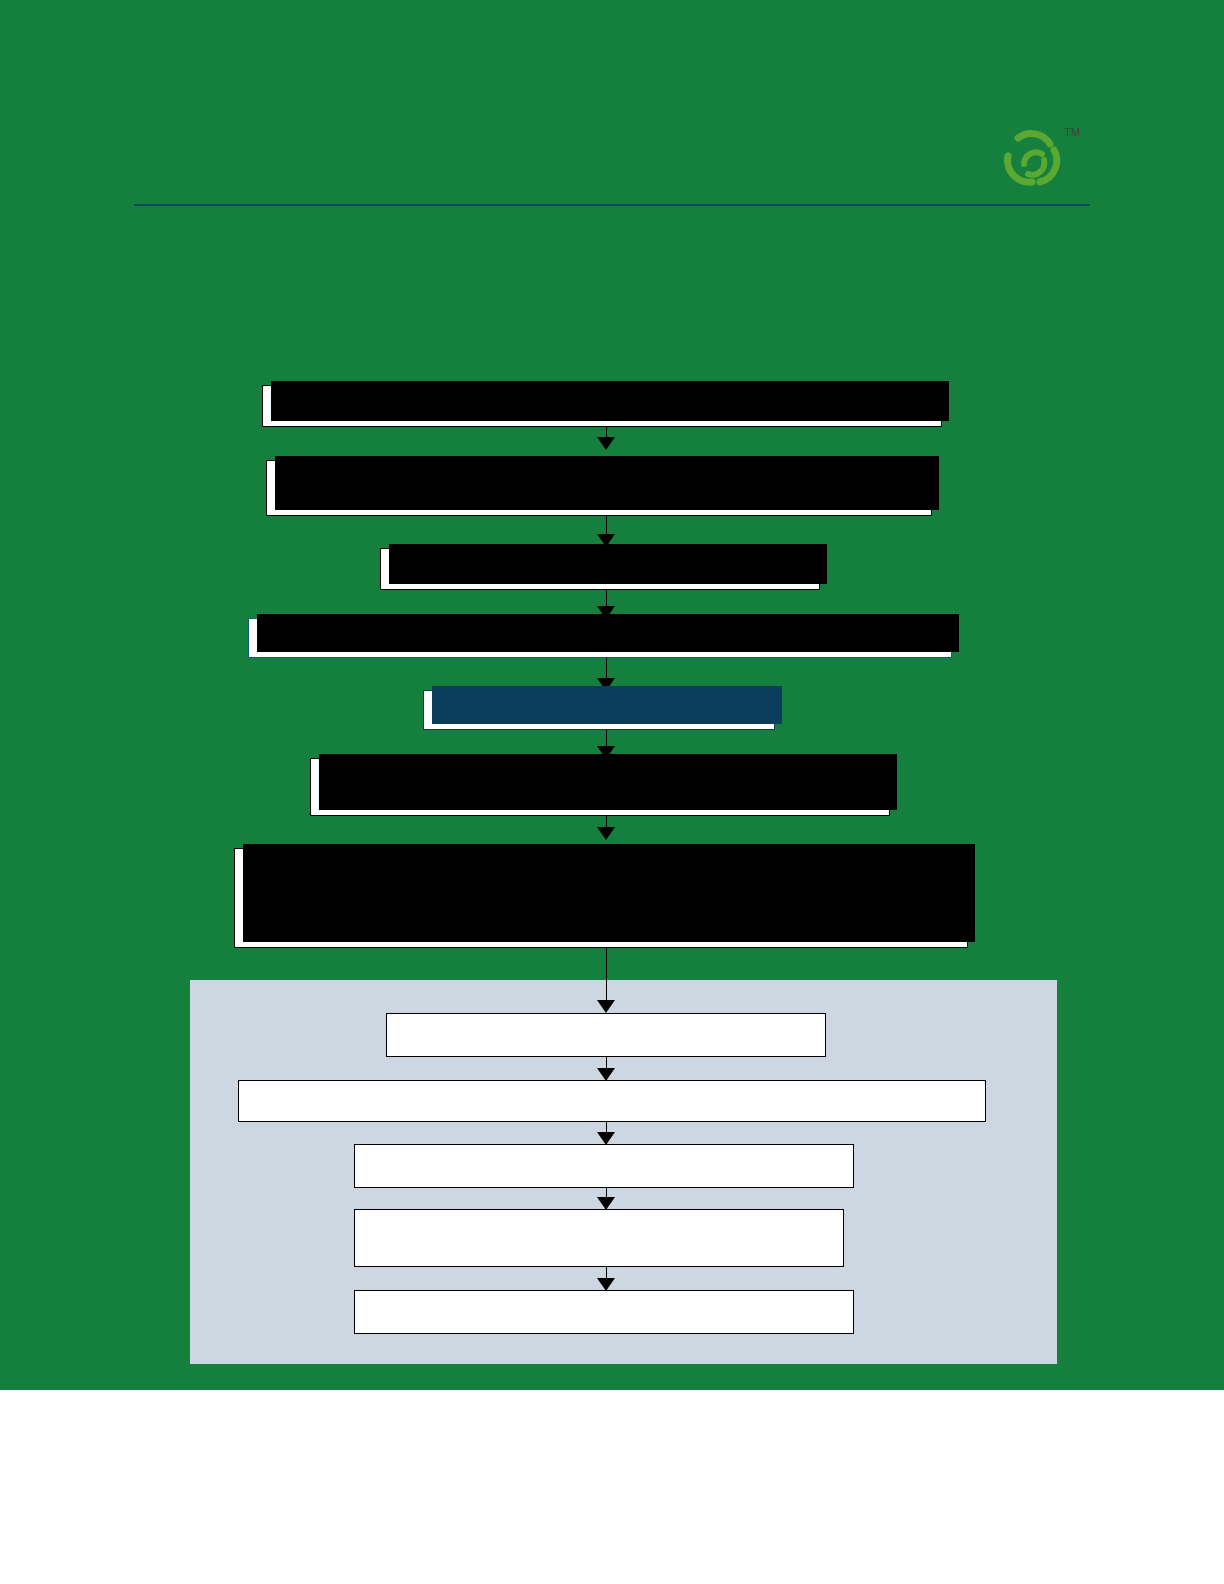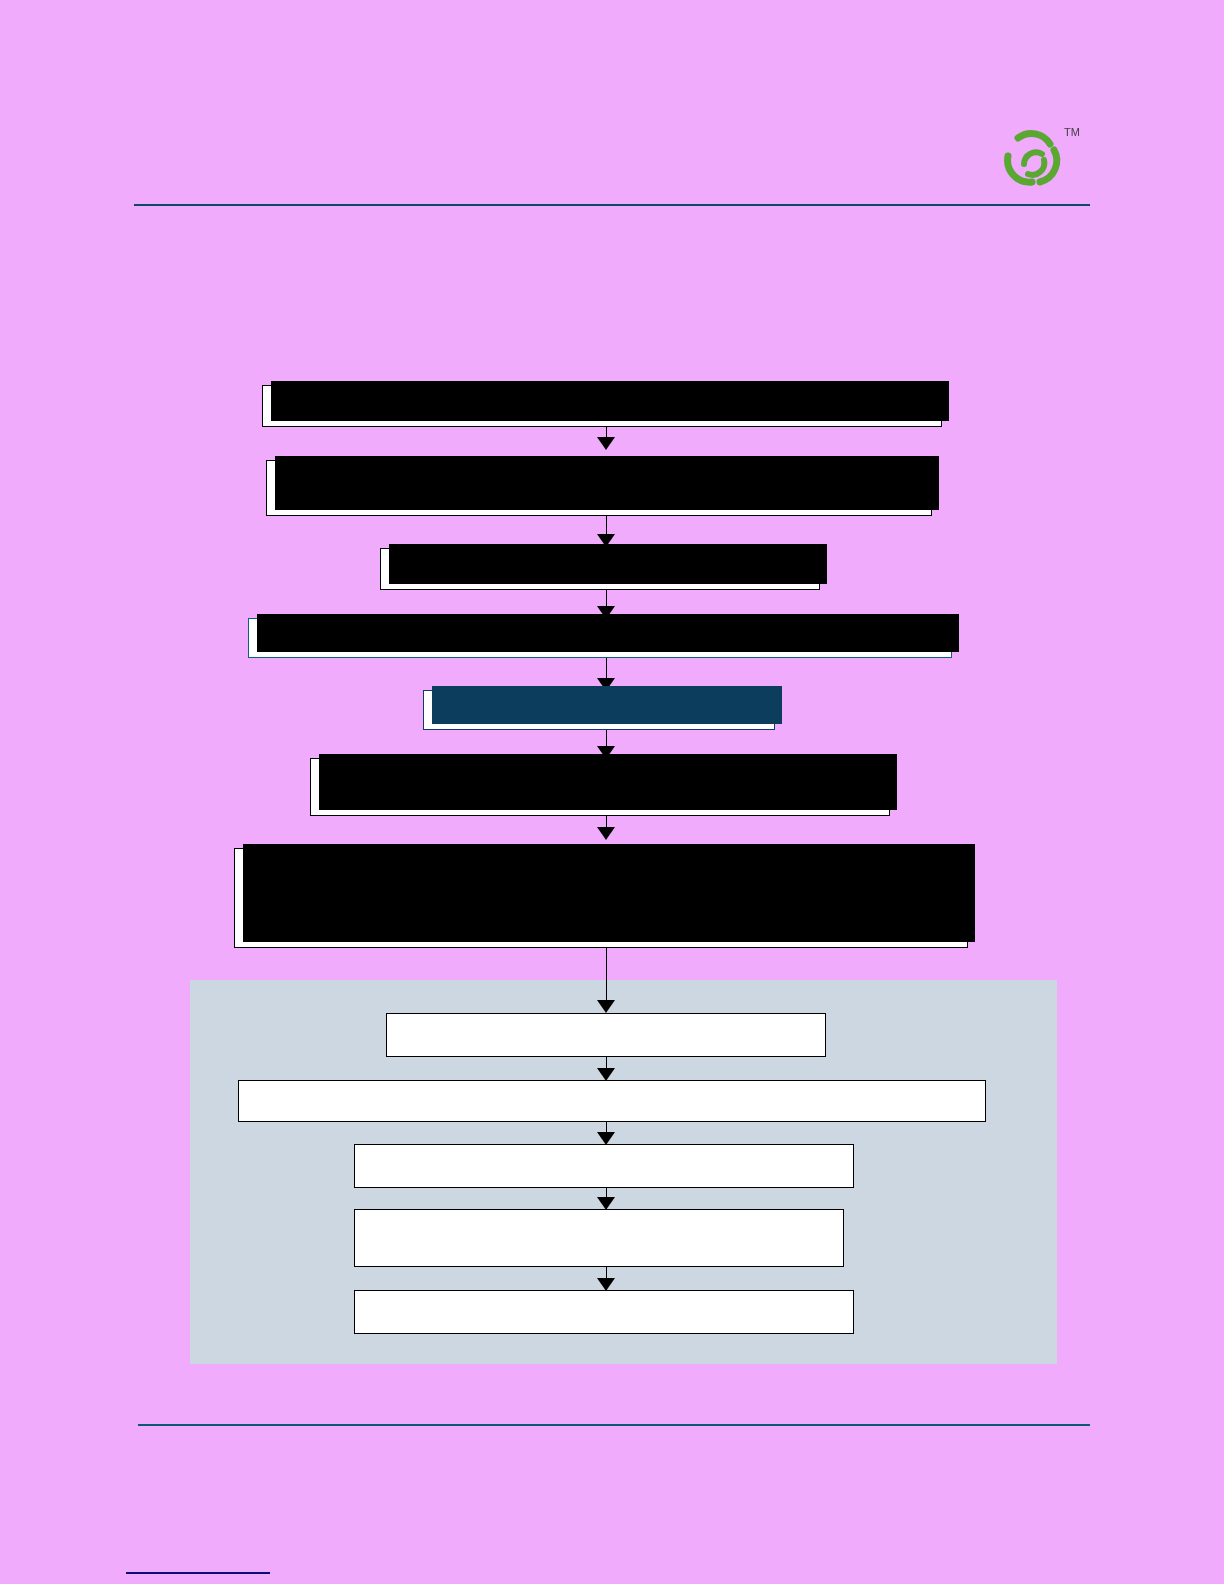--- a/index.html
+++ b/index.html
@@ -7,22 +7,22 @@
     margin: 0;
     padding: 0;
     background: #ffffff;
   }
   body {
     font-family: "Liberation Sans", sans-serif;
   }
   #page {
     position: relative;
     width: 1224px;
-    height: 1584px;
-    background: #f0abfc;
+    height: 1390px;
+    background: #15803d;
     overflow: hidden;
   }
 
   
   #header-logo {
     position: absolute;
     left: 984px;
     top: 120px;
     width: 96px;
     height: 72px;

